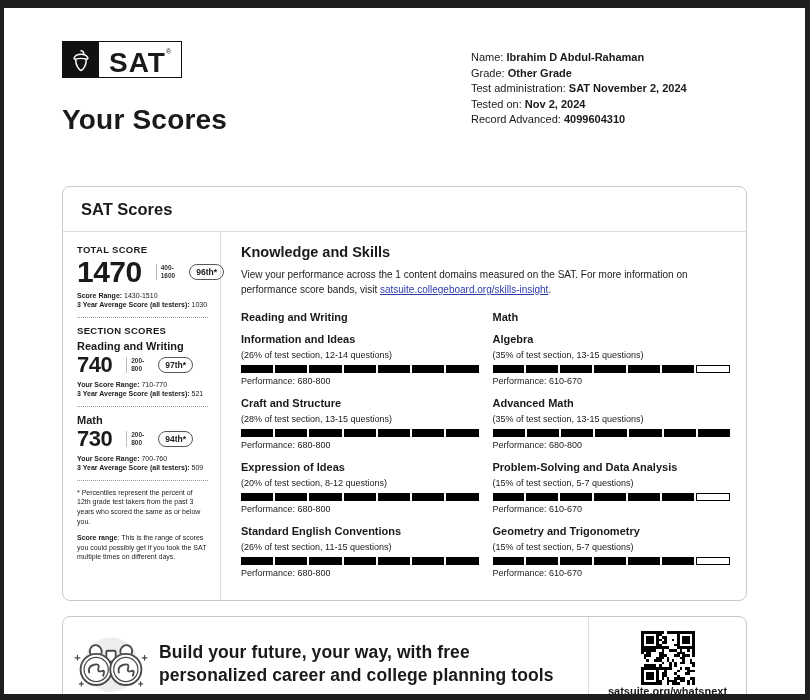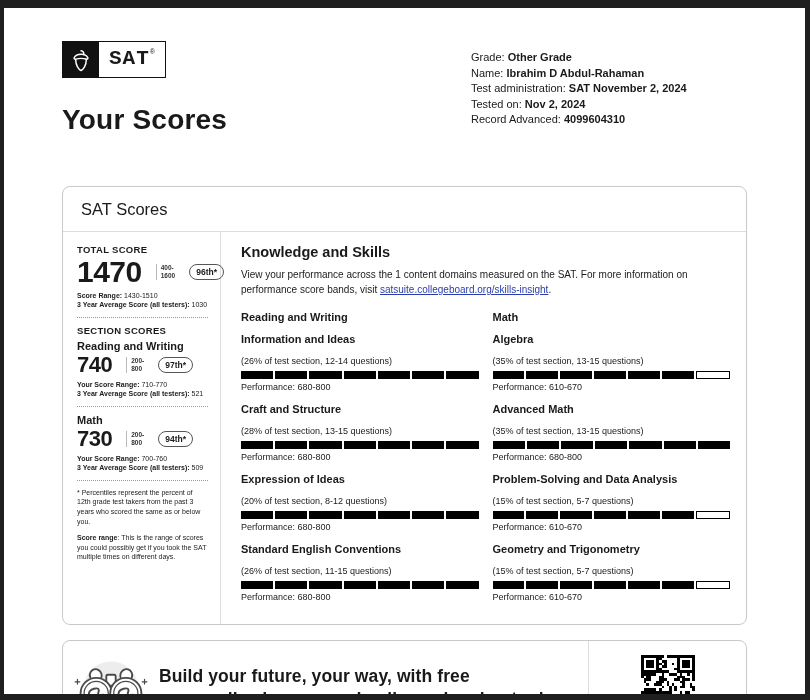--- a/index.html
+++ b/index.html
@@ -6,30 +6,30 @@
   *{box-sizing:border-box;}
   body{font-family:"Liberation Sans", sans-serif; color:#1a1a1a;}
   .frame{position:relative;width:810px;height:700px;background:#1f1f1f;overflow:hidden;}
   .page{position:absolute;left:4px;top:8px;right:5px;bottom:6px;background:#ffffff;overflow:hidden;}
 
   
   .top{display:flex;justify-content:space-between;padding:33px 56px 0 58px;}
   .sat-logo{display:inline-flex;border:1.5px solid #111;height:37px;}
   .logo-black{width:36px;background:#111;display:flex;align-items:center;justify-content:center;}
   .logo-white{background:#fff;display:flex;align-items:flex-start;justify-content:center;padding:4px 10px 0 10px;}
-  .logo-white .sat-word{font-family:Liberation Mono, monospace;font-weight:bold;font-size:21px;letter-spacing:1px;line-height:1.2;}
+  .logo-white .sat-word{font-family:Liberation Sans, sans-serif;font-weight:bold;font-size:28px;letter-spacing:1px;line-height:1.2;}
   .logo-white .reg{font-size:7px;margin-top:2px;}
   .page-title{font-size:28px;font-weight:bold;margin:26px 0 0 0;letter-spacing:.2px;}
   .info{font-size:11px;line-height:15.6px;padding-top:9px;min-width:278px;}
   .info-row b{font-weight:bold;}
 
   
   .card{border:1px solid #c9c9c9;border-radius:8px;margin:0 58px;background:#fff;}
   .scores-card{margin-top:50px;}
-  .card-header{font-size:16.5px;font-weight:normal;padding:13px 18px 12px 18px;border-bottom:1px solid #ddd;}
+  .card-header{font-size:16.5px;font-weight:bold;padding:13px 18px 12px 18px;border-bottom:1px solid #ddd;}
   .card-body{display:flex;}
 
   
   .score-sidebar{width:158px;min-width:158px;border-right:1px solid #ddd;padding:10px 12px 12px 14px;}
   .label-xs{font-size:9.5px;font-weight:bold;letter-spacing:.3px;margin:2px 0 2px 0;}
   .score-row{display:flex;align-items:center;gap:14px;margin:2px 0 4px 0;}
   .big-score{font-size:30px;font-weight:bold;letter-spacing:-.5px;line-height:1;}
   .big-score.sec{font-size:22px;}
   .scale{display:inline-flex;flex-direction:column;font-size:6.5px;line-height:1.25;color:#333;border-left:1px solid #bbb;padding-left:4px;font-weight:bold;}
   .pill{border:1px solid #555;border-radius:10px;font-size:8.5px;font-weight:bold;padding:2px 6px;white-space:nowrap;}
@@ -42,21 +42,21 @@
 
   
   .knowledge{flex:1;padding:12px 16px 12px 20px;}
   .k-title{font-size:14.5px;font-weight:bold;margin:0 0 7px 0;}
   .k-intro{font-size:10px;line-height:1.5;margin:0 0 14px 0;max-width:505px;}
   .k-intro a{color:#2b3cab;text-decoration:underline;}
   .k-grid{display:grid;grid-template-columns:1fr 1fr;column-gap:14px;}
   .k-col-header{font-size:11px;font-weight:bold;margin-bottom:9px;}
   .skill{margin-bottom:10px;}
   .skill-name{font-size:11px;font-weight:bold;line-height:1.3;}
-  .skill-detail{font-size:9px;line-height:1.3;margin-top:10px;}
+  .skill-detail{font-size:9px;line-height:1.3;margin-top:4px;}
   .skill-bar{display:flex;gap:2px;height:8px;margin:3px 0 3px 0;}
   .seg{flex:1;background:#000;}
   .seg.empty{background:#fff;border:1.2px solid #000;}
   .skill-perf{font-size:9px;}
 
   
   .banner{margin-top:15px;display:flex;align-items:stretch;height:96px;overflow:hidden;justify-content:space-between;}
   .binoc-box{width:96px;display:flex;align-items:center;justify-content:center;}
   .headline{flex:1;display:flex;align-items:center;font-size:17.5px;font-weight:bold;line-height:1.3;padding-right:14px;letter-spacing:.1px;}
   .qr-side{width:158px;border-left:1px solid #ddd;display:flex;flex-direction:column;align-items:center;justify-content:center;padding:8px 0;}
@@ -79,22 +79,22 @@
             </svg>
           </div>
           <div class="logo-white">
             <span class="sat-word">SAT</span>
             <span class="reg">®</span>
           </div>
         </div>
         <h1 class="page-title">Your Scores</h1>
       </div>
       <div class="info">
+        <div class="info-row"><span>Name:</span> <b>Ibrahim D Abdul-Rahaman</b></div>
         <div class="info-row"><span>Grade:</span> <b>Other Grade</b></div>
-        <div class="info-row"><span>Name:</span> <b>Ibrahim D Abdul-Rahaman</b></div>
         <div class="info-row"><span>Test administration:</span> <b>SAT November 2, 2024</b></div>
         <div class="info-row"><span>Tested on:</span> <b>Nov 2, 2024</b></div>
         <div class="info-row"><span>Record Advanced:</span> <b>4099604310</b></div>
       </div>
     </div>
 
     <section class="card scores-card">
       <div class="card-header">SAT Scores</div>
       <div class="card-body">
 

